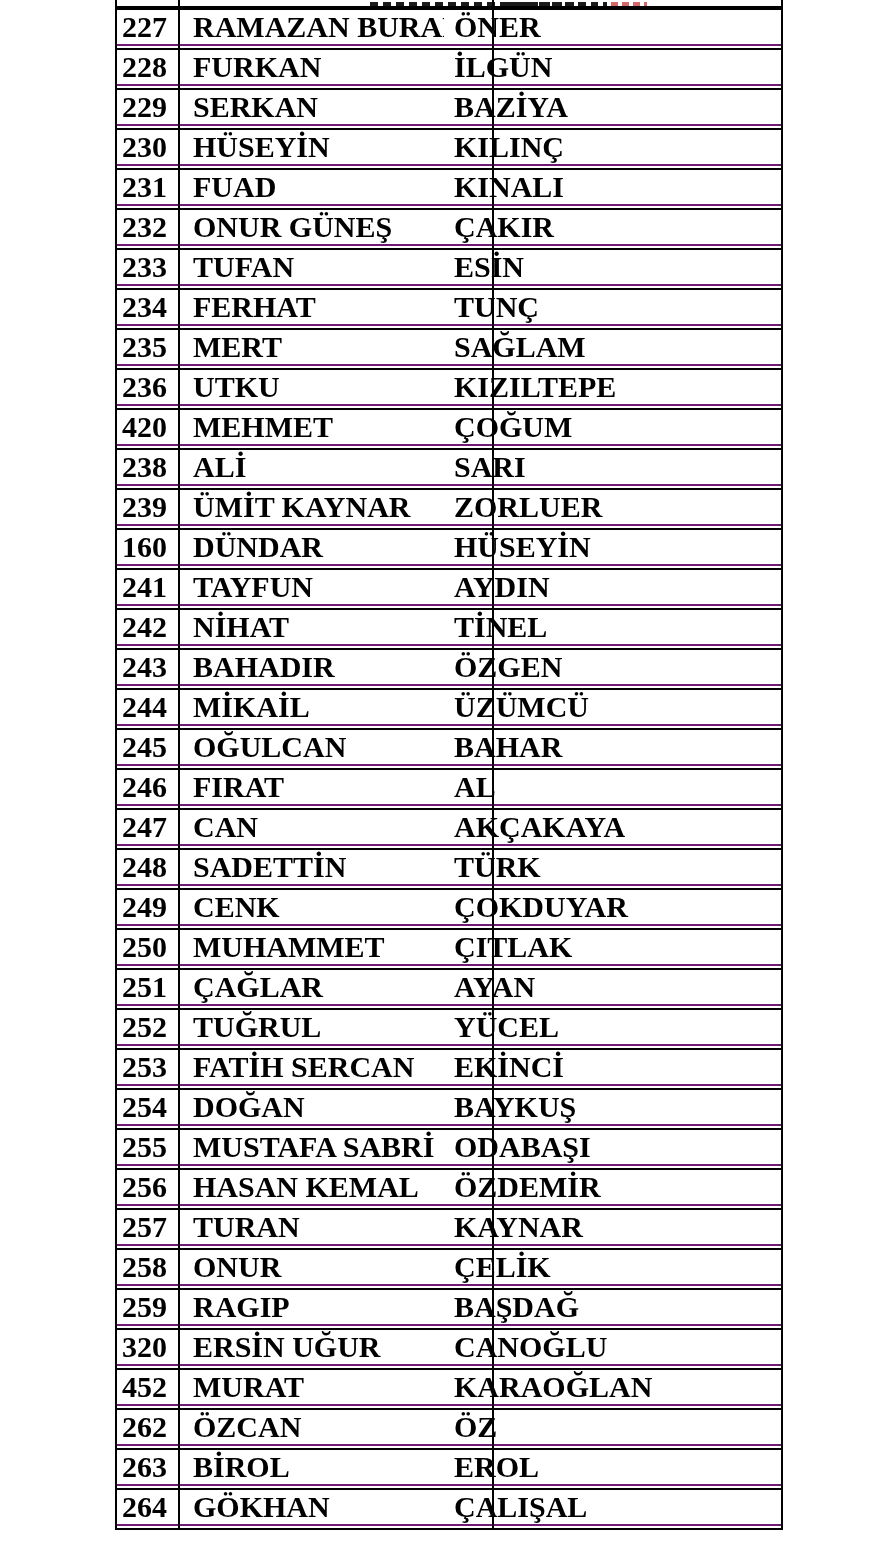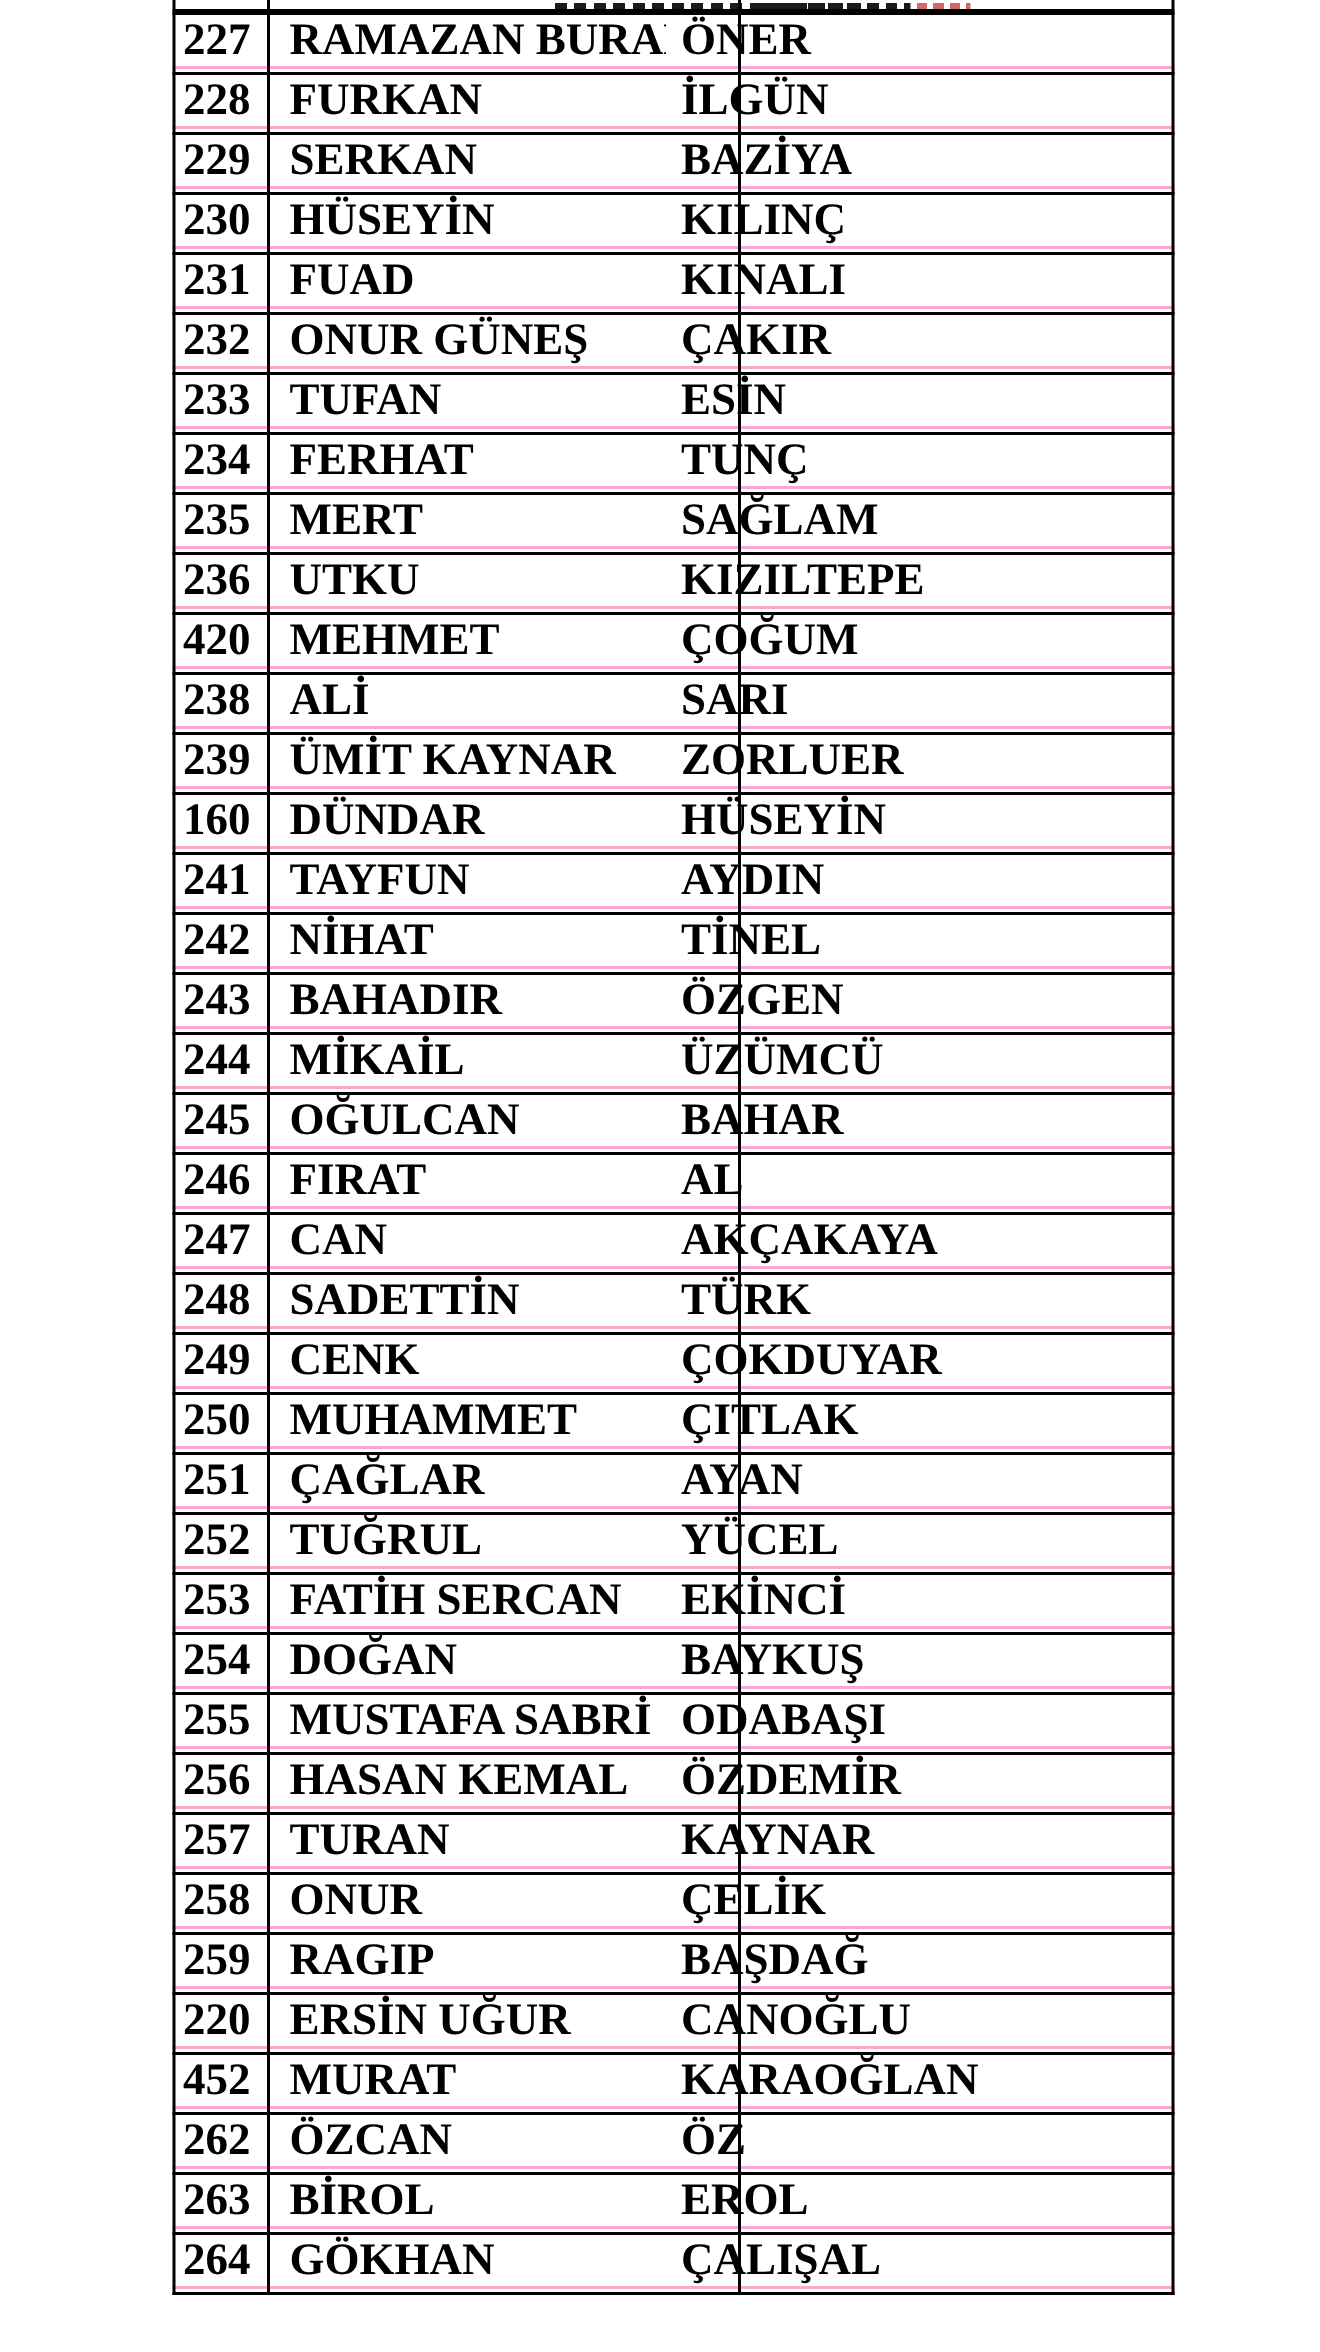--- a/index.html
+++ b/index.html
@@ -48,21 +48,21 @@
     left: 0; right: 0; bottom: 0; height: 2px;
     background: #000;
   }
   .rows { position: relative; }
   .row {
     display: flex;
     align-items: center;
     height: 38px;
     margin-bottom: 2px;
     border-top: 2px solid #000;
-    border-bottom: 2px solid #f9a8d4;
+    border-bottom: 2px solid #701a75;
     background: #fff;
   }
   .cell {
     font-weight: bold;
     font-size: 30px;
     line-height: 34px;
     color: #000;
     white-space: nowrap;
     overflow: hidden;
   }
@@ -296,21 +296,21 @@
     <div class="cell c-last">ÇELİK</div>
   </div>
 
   <div class="row">
     <div class="cell c-no">259</div>
     <div class="cell c-first">RAGIP</div>
     <div class="cell c-last">BAŞDAĞ</div>
   </div>
 
   <div class="row">
-    <div class="cell c-no">220</div>
+    <div class="cell c-no">320</div>
     <div class="cell c-first">ERSİN UĞUR</div>
     <div class="cell c-last">CANOĞLU</div>
   </div>
 
   <div class="row">
     <div class="cell c-no">452</div>
     <div class="cell c-first">MURAT</div>
     <div class="cell c-last">KARAOĞLAN</div>
   </div>
 

